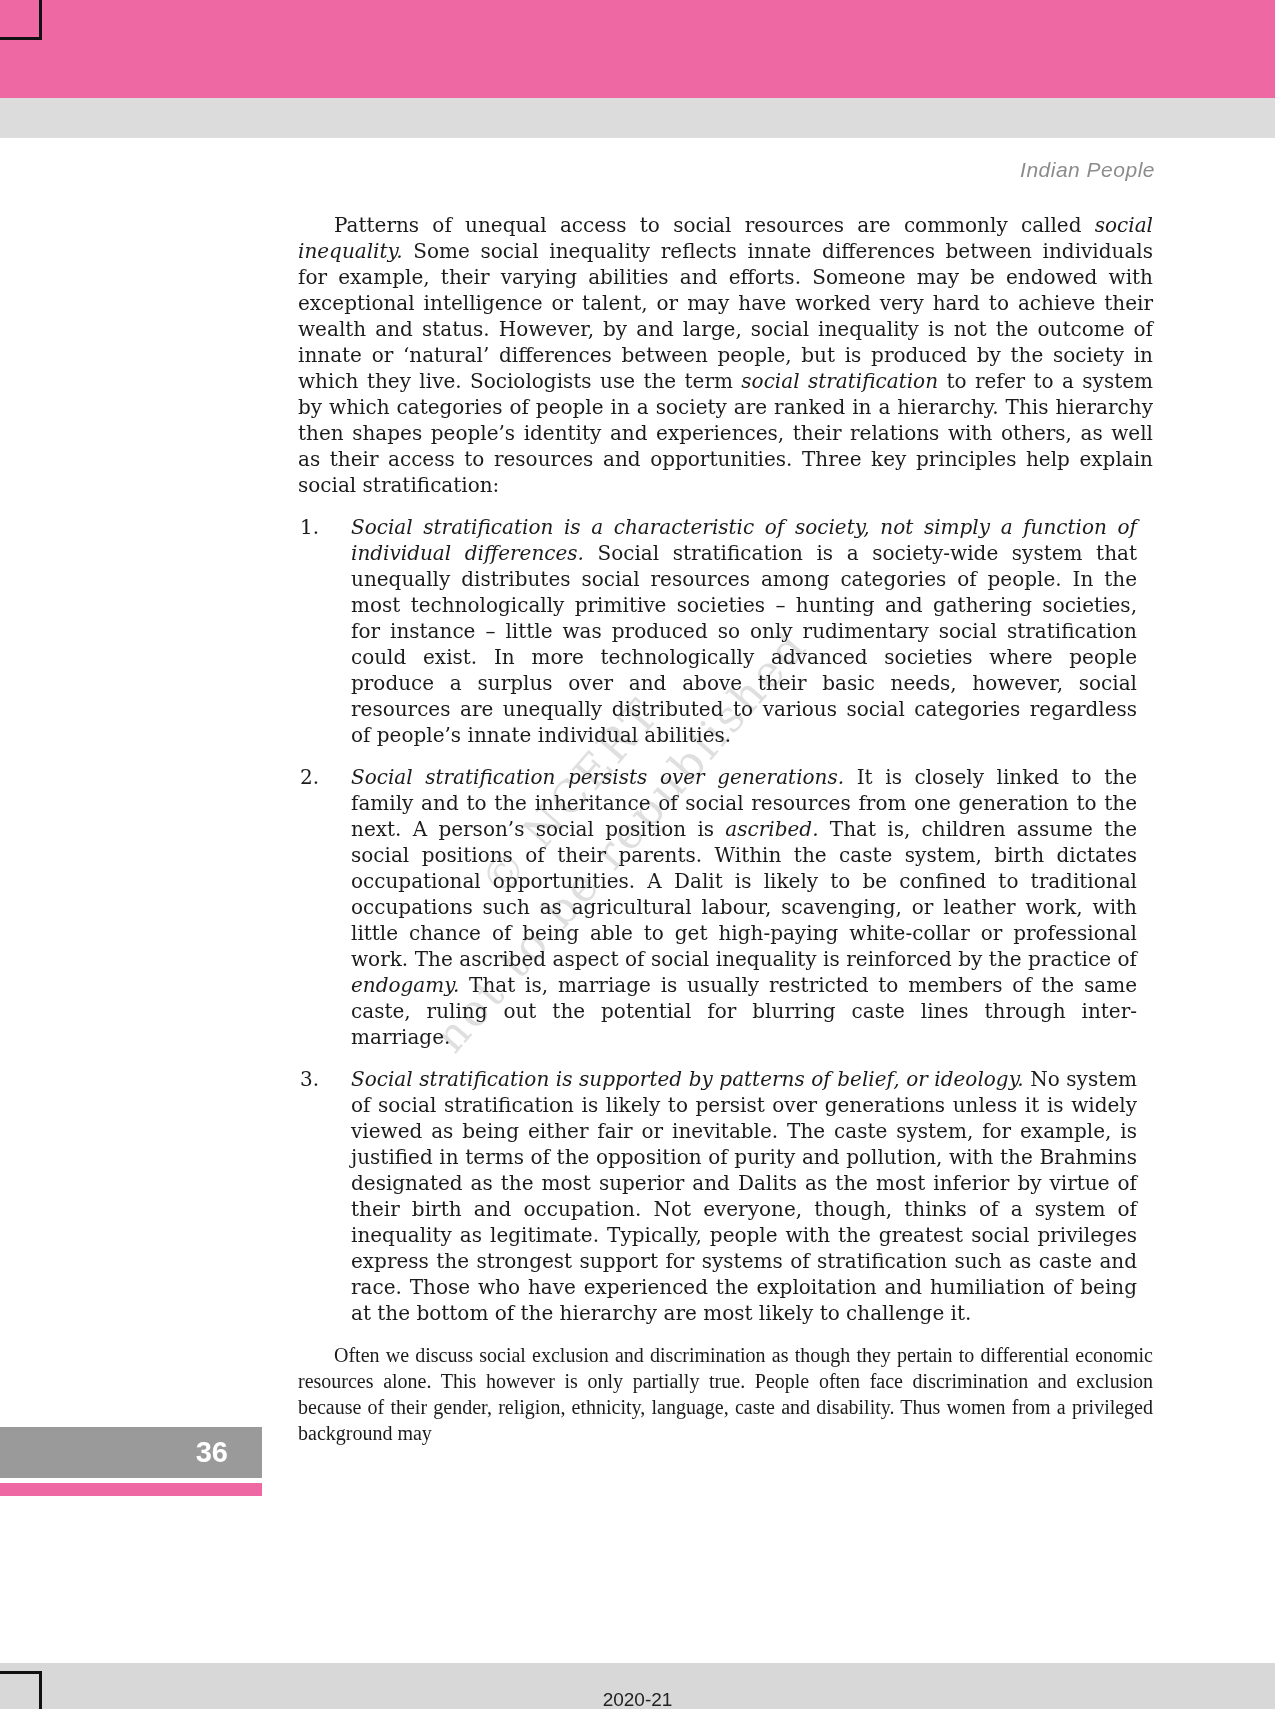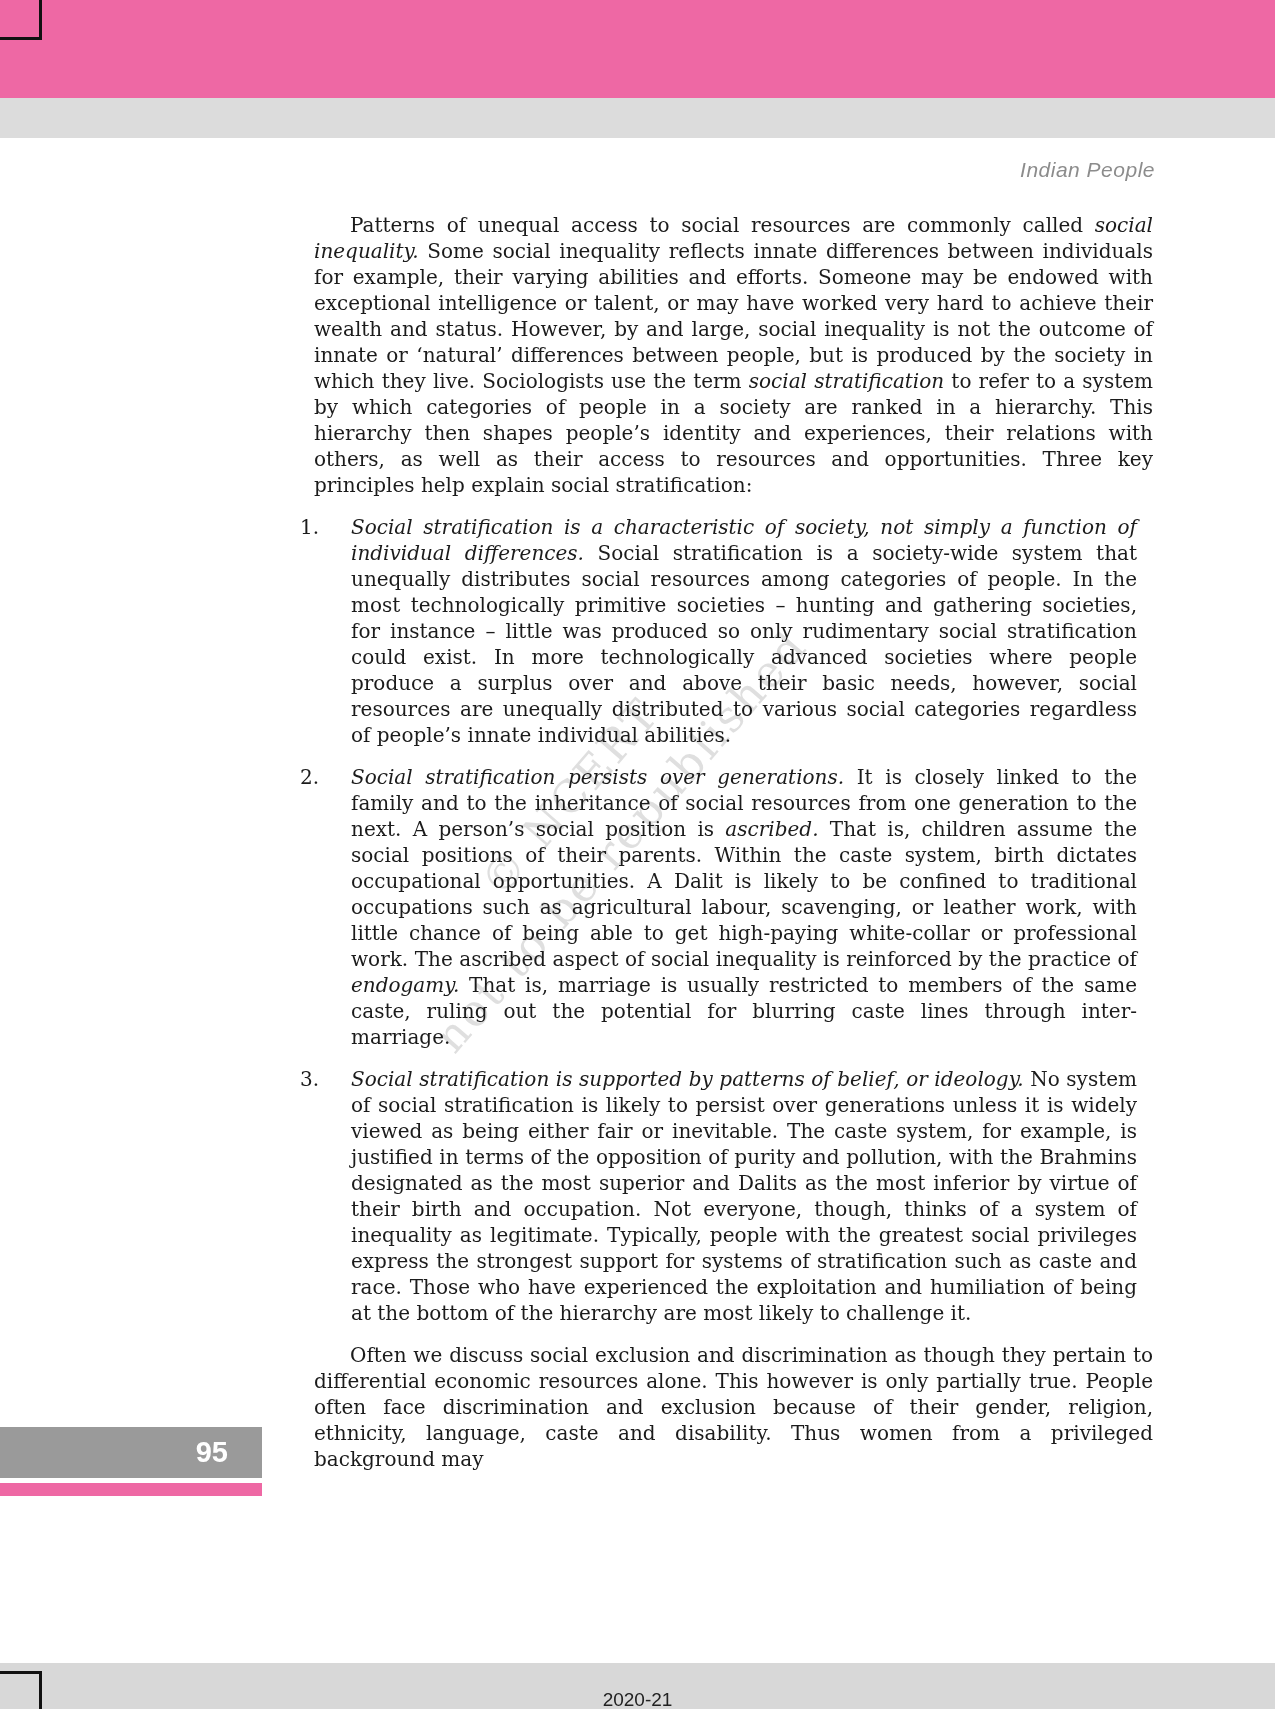--- a/index.html
+++ b/index.html
@@ -60,28 +60,28 @@
   .content {
     position: absolute;
     left: 298px;
     top: 212px;
     width: 855px;
     z-index: 2;
     font-size: 20px;
     line-height: 26px;
     text-align: justify;
   }
-  .para { margin: 0 0 11px 16px; }
+  .para { margin: 0 0 11px 0; }
   .para.indent { text-indent: 36px; }
   .it { font-style: italic; }
   .list { margin: 0; }
   .li { position: relative; padding-left: 37px; margin: 0 0 12px 0; }
   .li .num { position: absolute; left: 2px; top: 0; }
   .li p { margin: 16px; }
-  .closing { margin-top: 14px; margin-bottom: 0; }
+  .closing { margin-top: 14px; margin-bottom: 0; font-family: Liberation Serif, serif; }
 
   
   .pagenum-box {
     position: absolute;
     left: 0; top: 1427px;
     width: 262px; height: 51px;
     background: #9a9a9a;
     display: flex;
     align-items: center;
     justify-content: flex-end;
@@ -152,21 +152,21 @@
         <p><span class="it">Social stratification is supported by patterns of belief, or ideology.</span><span>  No system of social stratification is likely to persist over generations unless it is widely viewed as being either fair or inevitable.  The caste system, for example, is justified in terms of the opposition of purity and pollution, with the Brahmins designated as the most superior and Dalits as the most inferior by virtue of their birth and occupation.  Not everyone, though, thinks of a system of inequality as legitimate.  Typically, people with the greatest social privileges express the strongest support for systems of stratification such as caste and race.  Those who have experienced the exploitation and humiliation of being at the bottom of the hierarchy are most likely to challenge it.</span></p>
       </div>
 
     </div>
 
     <p class="para indent closing"><span>Often we discuss social exclusion and discrimination as though they pertain to differential economic resources alone. This however is only partially true. People often face discrimination and exclusion because of their gender, religion, ethnicity, language, caste and disability. Thus women from a privileged background may</span></p>
 
   </div>
 
   <div class="pagenum-box" style="background: rgb(154, 154, 154);">
-    <span>95</span>
+    <span>36</span>
   </div>
   <div class="pagenum-accent" style="background: rgb(238, 104, 164);"></div>
 
   <div class="footer-band" style="background: rgb(216, 216, 216);">
     <span>2020-21</span>
   </div>
 
   <div class="crop bl">
     <i class="h"></i>
     <i class="v"></i>

